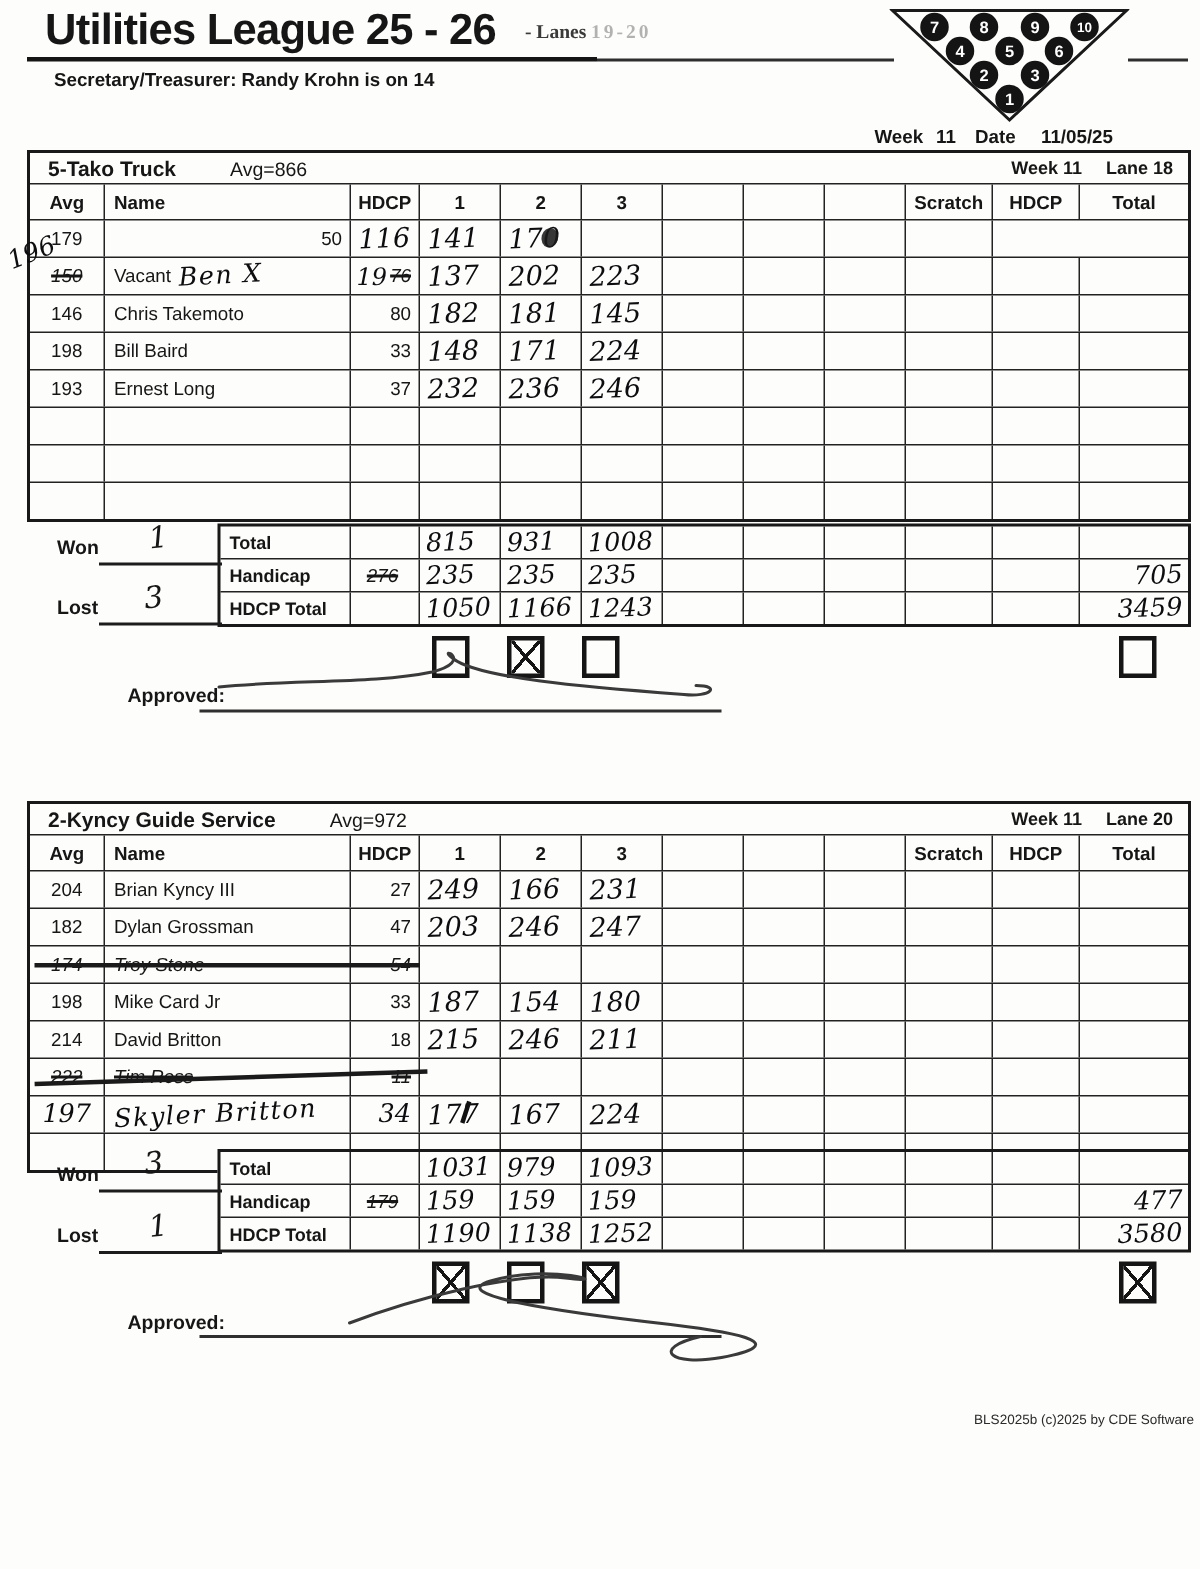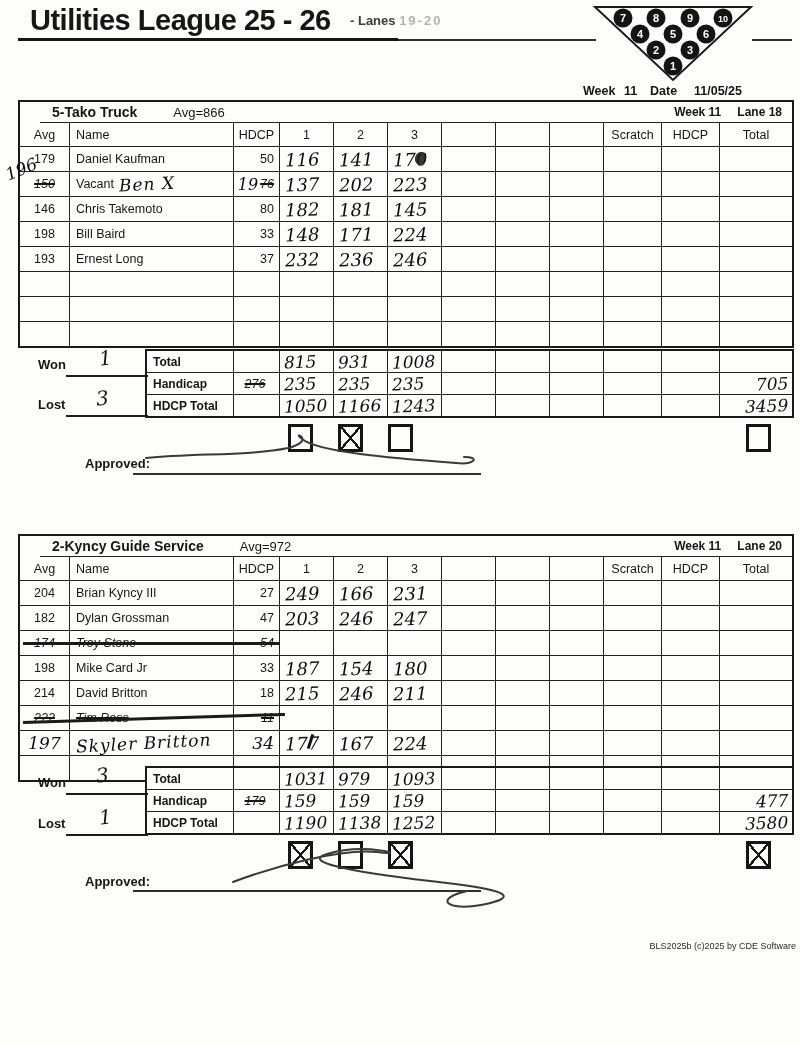--- a/index.html
+++ b/index.html
@@ -1,42 +1,42 @@
 <!DOCTYPE html>
 <html><head>
 <meta charset="utf-8">
 <style>
   html,body { margin:0; padding:0; background:#d9d9d9; }
   .page { position:relative; width:800px; height:1046px; margin:0 auto; background:#fdfdfb;
           font-family:"Liberation Sans", sans-serif; color:#161616; overflow:hidden; }
 
   
   .league-title { position:absolute; left:30px; top:4px; font-size:29px; font-weight:bold; letter-spacing:-0.5px; }
-  .lanes-note { position:absolute; left:350px; top:13px; font-size:13px; font-weight:bold; color:#3a3a3a; }
+  .lanes-note { position:absolute; left:350px; top:13px; font-size:13px; font-weight:bold; color:#3a3a3a;font-family:Liberation Serif, serif; }
   .lanes-note .faded { opacity:.38; filter:blur(.4px); letter-spacing:2px; }
   .rule-a { position:absolute; left:18px; top:38px; width:380px; height:3px; background:#151515; }
   .rule-b { position:absolute; left:398px; top:39px; width:198px; height:2px; background:#2e2e2e; }
   .rule-c { position:absolute; left:752px; top:39px; width:40px; height:2px; background:#2e2e2e; }
   .secretary { position:absolute; left:36px; top:46px; font-size:12.5px; font-weight:bold; }
   .pinrack { position:absolute; left:593px; top:5px; }
   .wd { position:absolute; top:84px; font-size:12.5px; font-weight:bold; z-index:4; }
   .wd.week-l { left:583px; } .wd.week-v { left:624px; }
   .wd.date-l { left:650px; } .wd.date-v { left:694px; }
 
   
   .scoretable { position:absolute; left:18px; width:772px; border:2px solid #191919; background:#fdfdfb; }
   .band { height:20px; display:flex; align-items:center; justify-content:space-between;
-          border-bottom:1px solid #222; padding:0 10px 0 12px;margin-left:20px; }
+          border-bottom:1px solid #222; padding:0 10px 0 12px; }
   .band-left { display:flex; align-items:baseline; gap:36px; }
   .team-name { font-weight:bold; font-size:14px; }
   .team-avg { font-size:13px; }
   .band-right { display:flex; gap:16px; font-weight:bold; font-size:12px; }
   .trow { display:grid; grid-template-columns:50px 164px 46px 54px 54px 54px 54px 54px 54px 58px 58px 72px;
           height:24px; border-bottom:1px solid #222; position:relative; }
-  .trow.thead { height:23px; font-weight:normal; font-size:12.5px; }
+  .trow.thead { height:23px; font-weight:bold; font-size:12.5px; }
   .trow:last-of-type { border-bottom:none; }
   .c { border-right:1px solid #222; display:flex; align-items:center; position:relative; font-size:12.5px; }
   .c:last-child { border-right:none; }
   .c.avg { justify-content:center; }
   .c.name { padding-left:6px; }
   .c.hdcp { justify-content:flex-end; padding-right:5px; }
   .c.g { padding-left:5px; }
   .thead .c { justify-content:center; padding:0; }
   .thead .c.name { justify-content:flex-start; padding-left:6px; }
 
@@ -94,20 +94,21 @@
 <div class="page">
 
   <div class="league-title">Utilities League 25 - 26</div>
   <div class="lanes-note">
     <span>- Lanes</span>
     <span class="faded">19-20</span>
   </div>
   <div class="rule-a"></div>
   <div class="rule-b"></div>
   <div class="rule-c"></div>
+  <div class="secretary">Secretary/Treasurer: Randy Krohn is on 14</div>
 
   <svg class="pinrack" width="160" height="78" viewBox="0 0 160 78">
     <polygon points="2,2 158,2 80,75" fill="none" stroke="#1a1a1a" stroke-width="2"></polygon>
     <g>
       <circle cx="30" cy="13" r="9.5" fill="#141414"></circle>
         <circle cx="63" cy="13" r="9.5" fill="#141414"></circle>
       <circle cx="97" cy="13" r="9.5" fill="#141414"></circle>
         <circle cx="130" cy="13" r="9.5" fill="#141414"></circle>
       <circle cx="47" cy="29" r="9.5" fill="#141414"></circle>
         <circle cx="80" cy="29" r="9.5" fill="#141414"></circle>
@@ -156,23 +157,20 @@
         <div class="c"></div>
       <div class="c">Scratch</div>
       <div class="c">HDCP</div>
       <div class="c">Total</div>
     </div>
 
     <div class="trow">
       <div class="c avg">
           <span>179</span>
         </div>
-      <div class="c name">
-          <span>Daniel Kaufman</span>
-        </div>
       <div class="c hdcp">
           <span>50</span>
         </div>
       <div class="c g">
           <span class="hw score">116</span>
         </div>
       <div class="c g">
           <span class="hw score">141</span>
         </div>
       <div class="c g">

